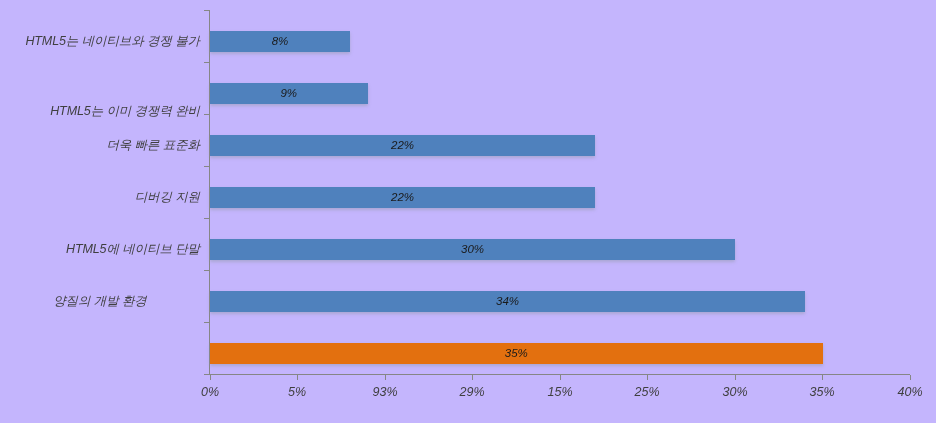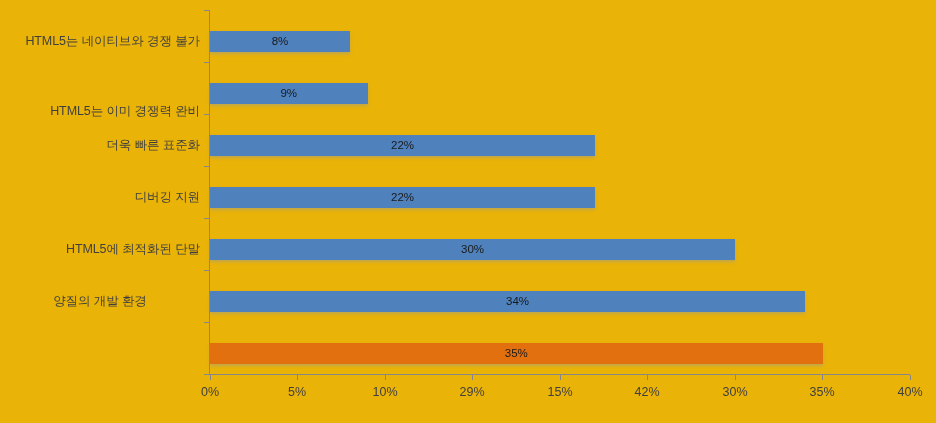--- a/index.html
+++ b/index.html
@@ -11,21 +11,22 @@
     width: 936px;
     height: 423px;
     font-family: "Liberation Sans", "DejaVu Sans", sans-serif;
     overflow: hidden;
   }
 
   #chart-root {
     position: relative;
     width: 936px;
     height: 423px;
-    background: #eab308;
+    background: #c4b5fd;
+    font-style: italic;
   }
 
   
   .cat-label {
     position: absolute;
     right: 736px;            
     width: 200px;
     text-align: right;
     color: #3f3f3f;
     font-size: 12.5px;
@@ -100,21 +101,21 @@
 </style>
 </head>
 <body>
 
 <div id="chart-root">
 
   <div class="cat-label" style="top:34px;">HTML5는 네이티브와 경쟁 불가</div>
   <div class="cat-label" style="top:104px;">HTML5는 이미 경쟁력 완비</div>
   <div class="cat-label" style="top:190px;">디버깅 지원</div>
   <div class="cat-label" style="top:138px;">더욱 빠른 표준화</div>
-  <div class="cat-label" style="top:242px;">HTML5에 최적화된 단말</div>
+  <div class="cat-label" style="top:242px;">HTML5에 네이티브 단말</div>
   <div class="cat-label" style="top:294px;text-align:center;">양질의 개발 환경</div>
 
   <div id="cat-axis-line"></div>
   <div id="val-axis-line"></div>
 
   <div class="cat-tick" style="top:10px;"></div>
   <div class="cat-tick" style="top:62px;"></div>
   <div class="cat-tick" style="top:114px;"></div>
   <div class="cat-tick" style="top:166px;"></div>
   <div class="cat-tick" style="top:218px;"></div>
@@ -138,26 +139,26 @@
   <div class="bar series-blue" style="top: 187px; left: 210px; width: 385px; background: rgb(79, 129, 189);"></div>
   <div class="bar series-blue" style="top: 239px; left: 210px; width: 525px; background: rgb(79, 129, 189);"></div>
   <div class="bar series-blue" style="top: 291px; left: 210px; width: 595px; background: rgb(79, 129, 189);"></div>
   <div class="bar series-orange" style="top: 343px; left: 210px; width: 612.5px; background: rgb(227, 112, 15);"></div>
 
   <div class="bar-value" style="top: 31px; left: 210px; width: 140px;">8%</div>
   <div class="bar-value" style="top: 83px; left: 210px; width: 157.5px;">9%</div>
   <div class="bar-value" style="top: 135px; left: 210px; width: 385px;">22%</div>
   <div class="bar-value" style="top: 187px; left: 210px; width: 385px;">22%</div>
   <div class="bar-value" style="top: 239px; left: 210px; width: 525px;">30%</div>
-  <div class="bar-value" style="top: 291px; left: 210px; width: 595px; padding-left: 10px;">34%</div>
+  <div class="bar-value" style="top: 291px; left: 210px; width: 595px;">34%</div>
   <div class="bar-value" style="top: 343px; left: 210px; width: 612.5px;">35%</div>
 
   <div class="val-label" style="left:210px;">0%</div>
   <div class="val-label" style="left:297px;">5%</div>
-  <div class="val-label" style="left:385px;">10%</div>
+  <div class="val-label" style="left:385px;">93%</div>
   <div class="val-label" style="left:472px;">29%</div>
   <div class="val-label" style="left:560px;">15%</div>
-  <div class="val-label" style="left:647px;">42%</div>
+  <div class="val-label" style="left:647px;">25%</div>
   <div class="val-label" style="left:735px;">30%</div>
   <div class="val-label" style="left:822px;">35%</div>
   <div class="val-label" style="left:910px;">40%</div>
 
 </div>
 
 </body></html>

